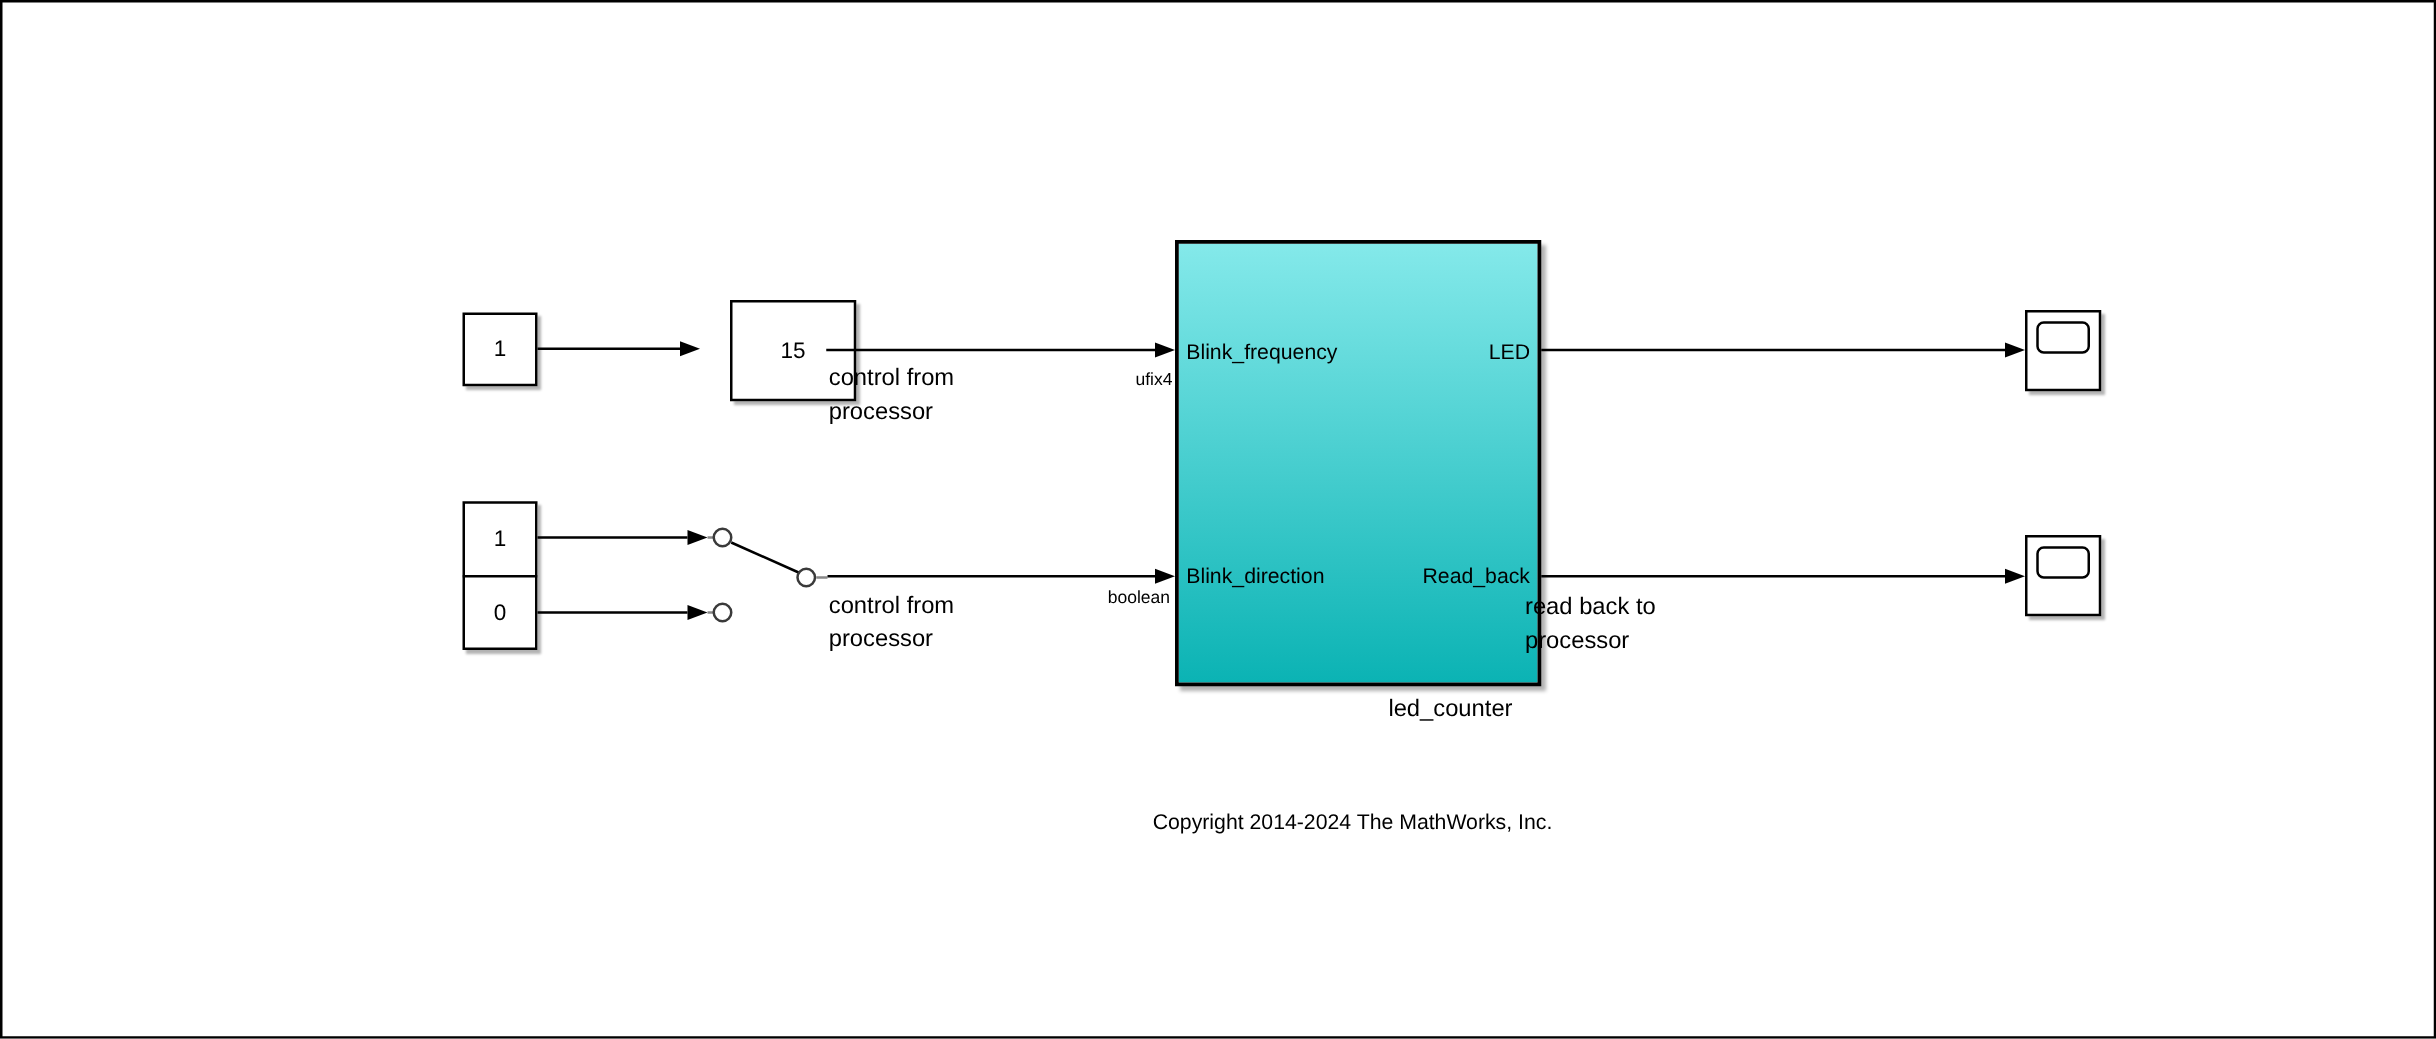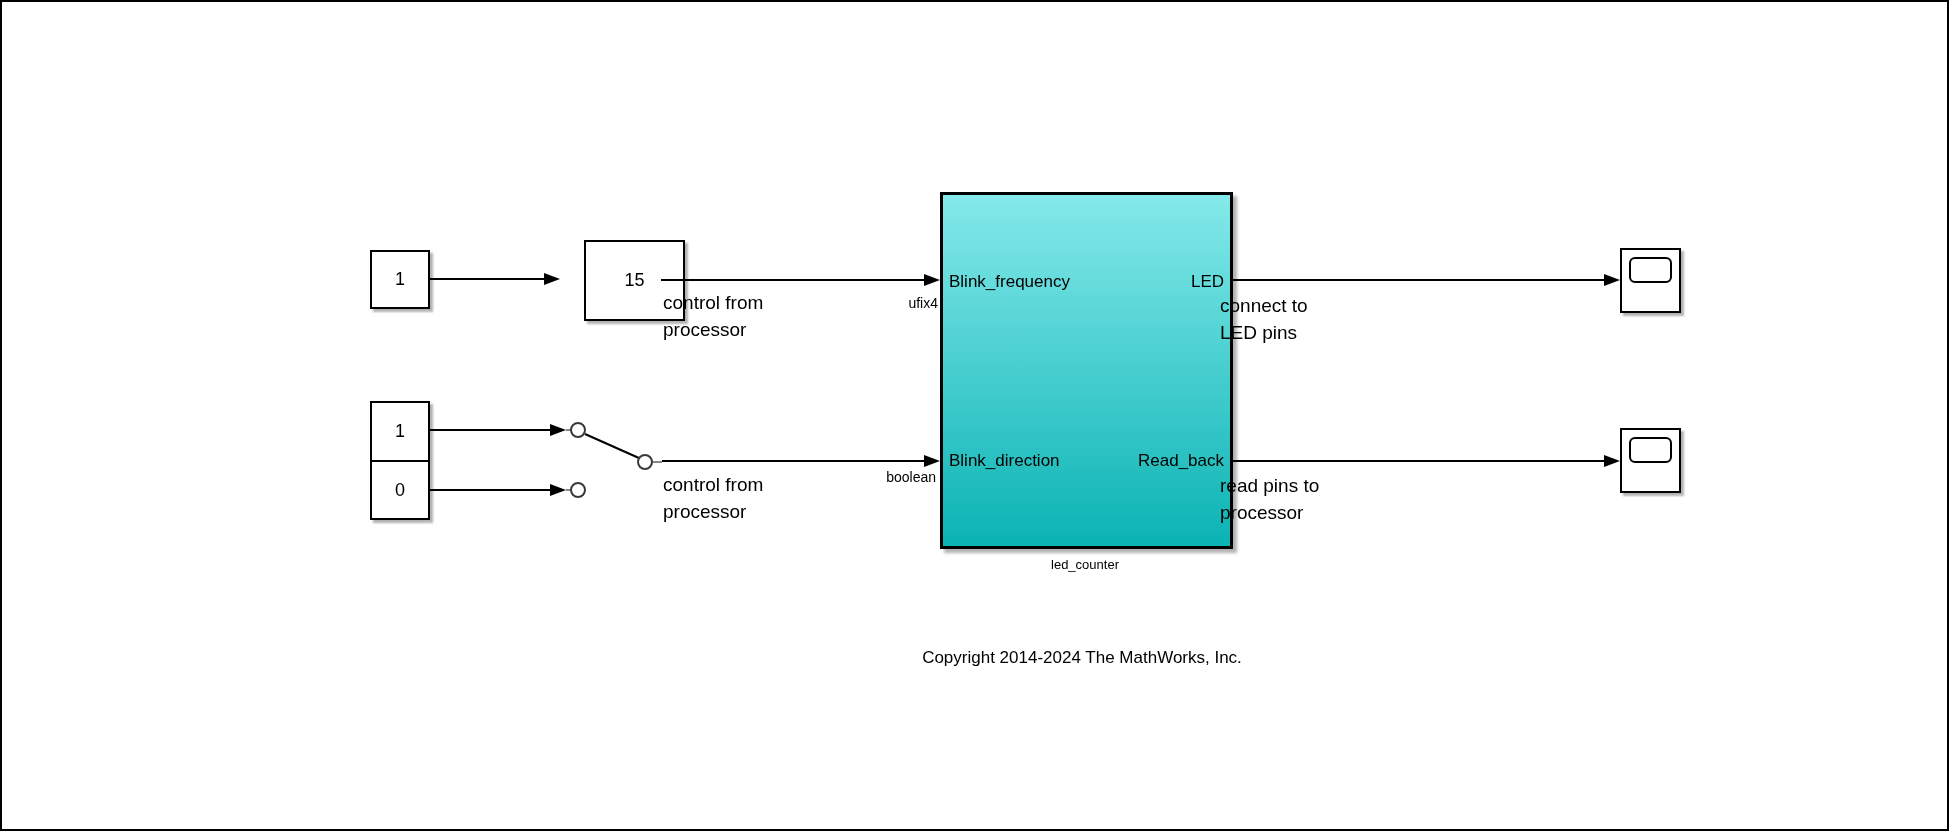--- a/index.html
+++ b/index.html
@@ -54,21 +54,21 @@
              border-radius:50%; background:#fff; }
   .lever { position:absolute; left:583px; top:431px; width:59px; height:2px; background:#000;
            transform:rotate(24deg); transform-origin:0 50%; }
 
   
   .annotation { position:absolute; text-align:left; font-size:19px; line-height:27px; white-space:pre-line; }
   #ann-control-upper { left:661px; top:287px; width:250px; }
   #ann-control-lower { left:661px; top:469px; width:250px; }
   #ann-connect       { left:1218px; top:290px; width:250px; }
   #ann-readback      { left:1218px; top:470px; width:250px; }
-  #subsystem-name    { left:958px; top:555px; width:250px; position:absolute; text-align:center; font-size:13px; }
+  #subsystem-name    { left:958px; top:555px; width:250px; position:absolute; text-align:right; font-size:19px; }
   #ann-copyright     { left:810px; top:646px; width:540px; position:absolute; text-align:center; font-size:17px; }
 
   .dtype { position:absolute; font-size:14px; text-align:right; width:150px; white-space:nowrap;padding-left:36px; }
   #dtype-ufix4   { left:786px; top:293px; }
   #dtype-boolean { left:784px; top:467px; }
 </style>
 </head>
 <body>
 
 <div class="canvas">
@@ -130,22 +130,20 @@
     <div class="scope-screen"></div>
   </div>
   <div class="scope" id="scope2">
     <div class="scope-screen"></div>
   </div>
 
   <div class="annotation" id="ann-control-upper">control from
 processor</div>
   <div class="annotation" id="ann-control-lower">control from
 processor</div>
-  <div class="annotation" id="ann-connect">connect to
-LED pins</div>
-  <div class="annotation" id="ann-readback">read pins to
+  <div class="annotation" id="ann-readback">read back to
 processor</div>
   <div id="ann-copyright">Copyright 2014-2024 The MathWorks, Inc.</div>
 
   <div class="dtype" id="dtype-ufix4">ufix4</div>
   <div class="dtype" id="dtype-boolean">boolean</div>
 
 </div>
 
 </body></html>

